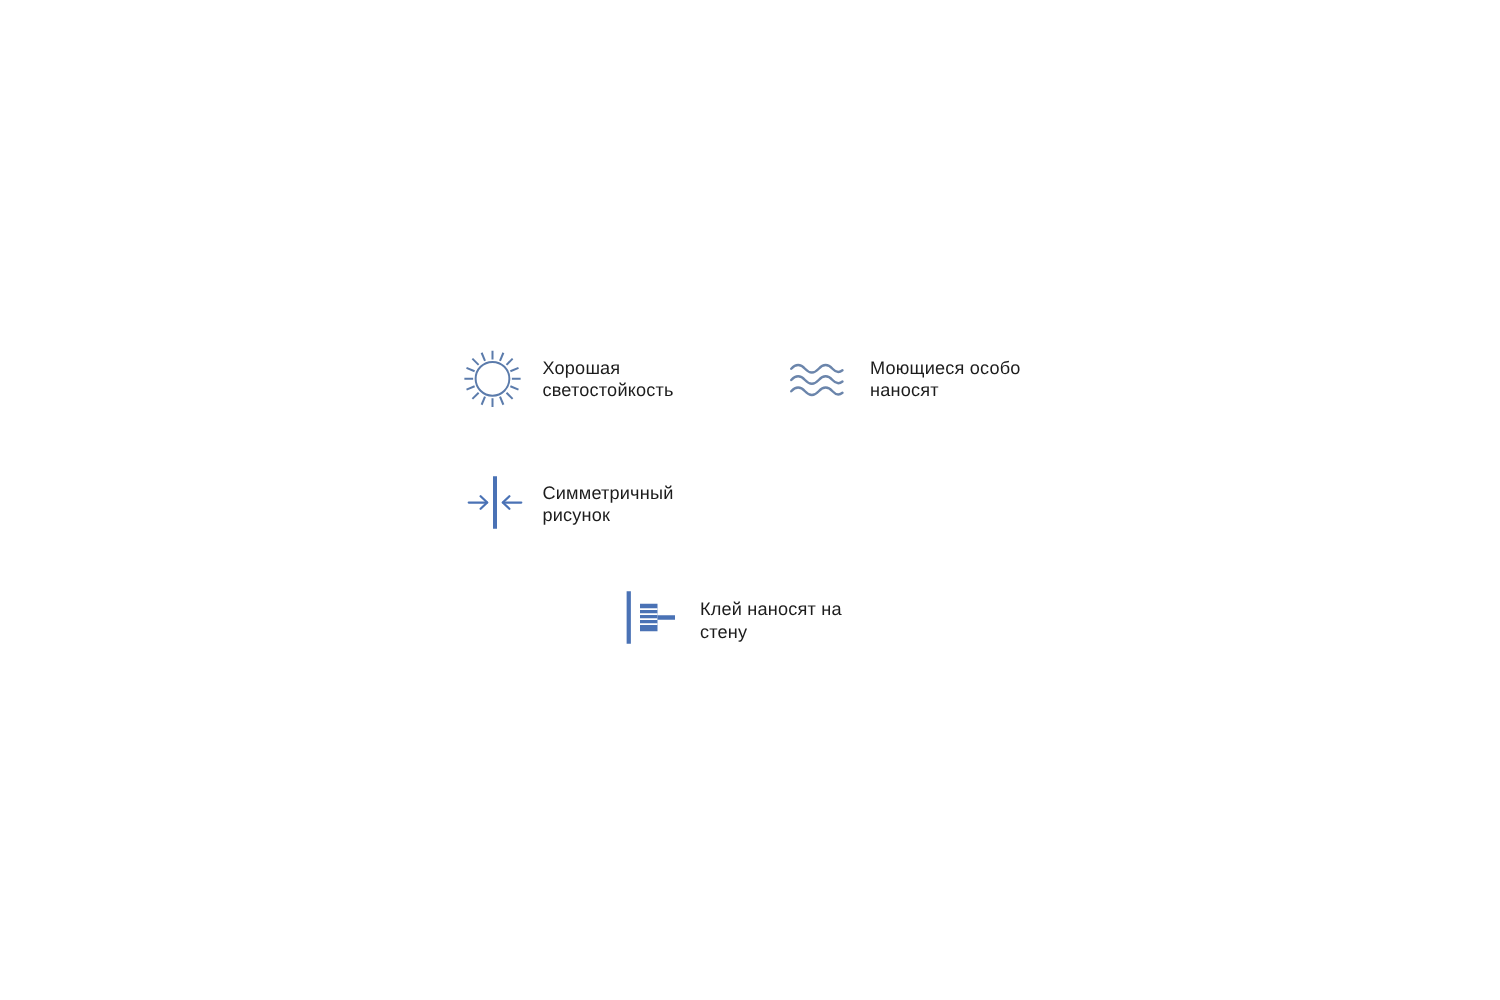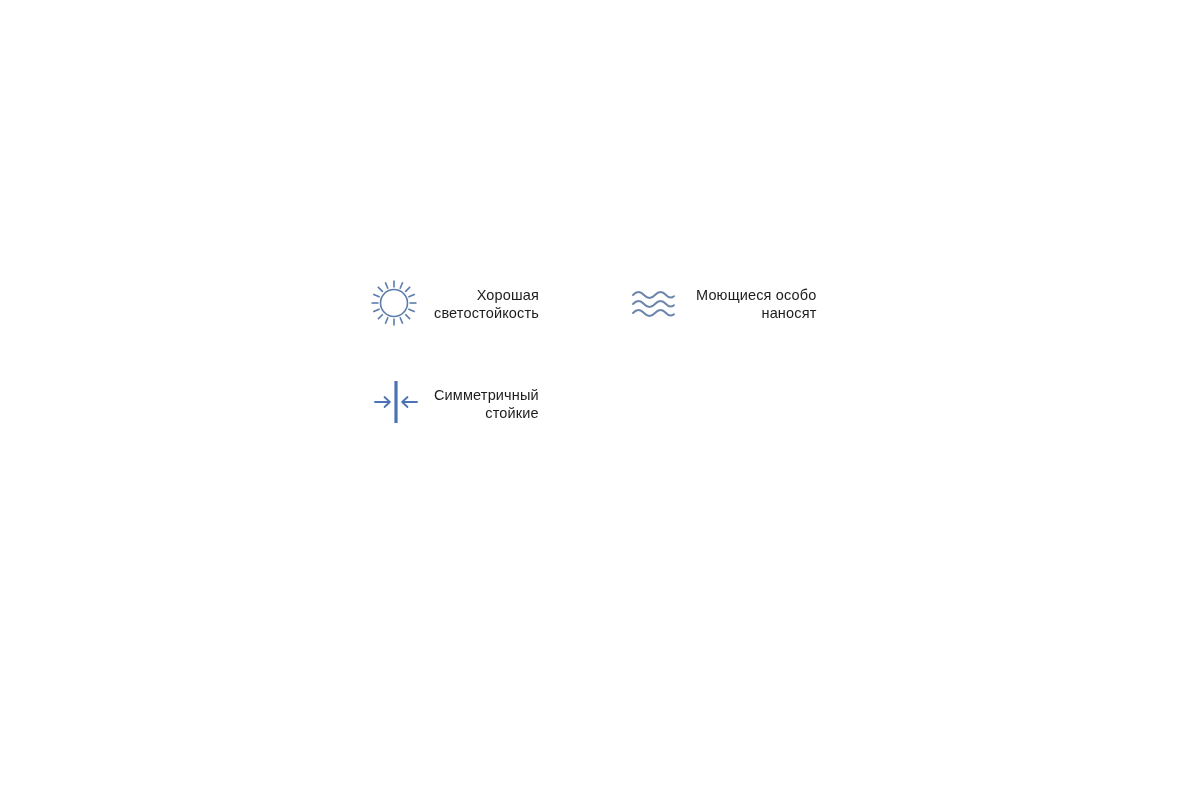--- a/index.html
+++ b/index.html
@@ -14,21 +14,20 @@
     overflow: hidden;
     position: relative;
   }
 
   #features-board {
     position: absolute;
     left: 0;
     top: 0;
     width: 1044px;
     height: 800px;
-    text-align: right;
   }
 
   .feature-item {
     position: absolute;
     display: flex;
     align-items: flex-start;
   }
 
   .feature-icon {
     flex: 0 0 auto;
@@ -108,18 +107,33 @@
     <svg class="feature-icon" width="52" height="48" viewBox="0 0 52 48" aria-hidden="true">
       <line x1="26" y1="3" x2="26" y2="45" stroke="#4a72b5" stroke-width="3.2"></line>
       <g stroke="#4a72b5" stroke-width="1.8" fill="none" stroke-linecap="round" stroke-linejoin="round">
         <line x1="5" y1="24" x2="19.5" y2="24"></line>
         <polyline points="14.5,19 19.8,24 14.5,29"></polyline>
         <line x1="47" y1="24" x2="32.5" y2="24"></line>
         <polyline points="37.5,19 32.2,24 37.5,29"></polyline>
       </g>
     </svg>
     <div class="feature-label">Симметричный
-стойкие</div>
+рисунок</div>
   </div>
 
 
+  <div class="feature-item" id="feature-glue-wall">
+    <svg class="feature-icon" width="48" height="48" viewBox="0 0 48 48" aria-hidden="true">
+      <line x1="5" y1="3" x2="5" y2="45" stroke="#4a72b5" stroke-width="3.4"></line>
+      <rect x="14" y="13" width="14" height="22" fill="#4a72b5"></rect>
+      <g stroke="#ffffff" stroke-width="1.5">
+        <line x1="14" y1="17.3" x2="28" y2="17.3"></line>
+        <line x1="14" y1="21.3" x2="28" y2="21.3"></line>
+        <line x1="14" y1="25.3" x2="28" y2="25.3"></line>
+        <line x1="14" y1="29.3" x2="28" y2="29.3"></line>
+      </g>
+      <line x1="28" y1="24" x2="42" y2="24" stroke="#4a72b5" stroke-width="3.6"></line>
+    </svg>
+    <div class="feature-label">Клей наносят на
+стену</div>
+  </div>
 
 </div>
 
 </body></html>

